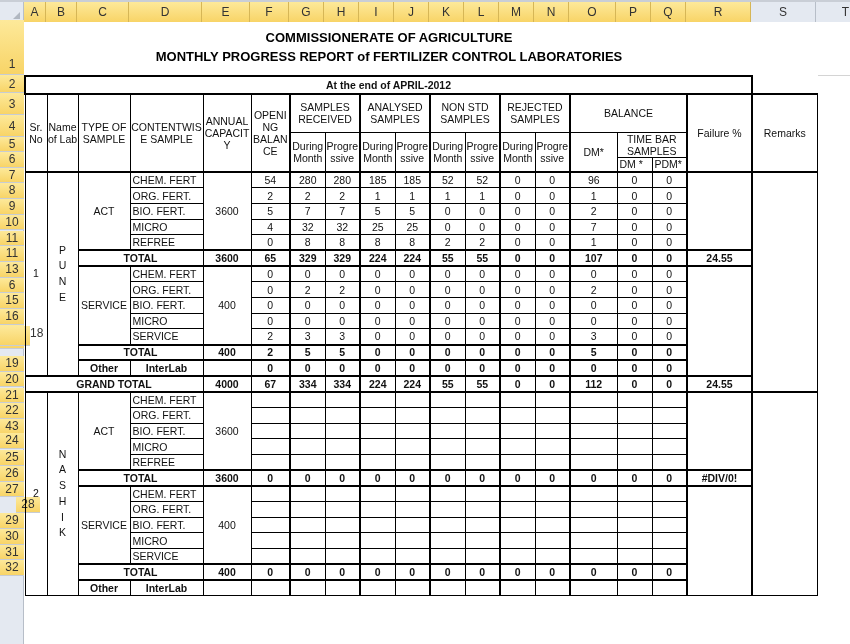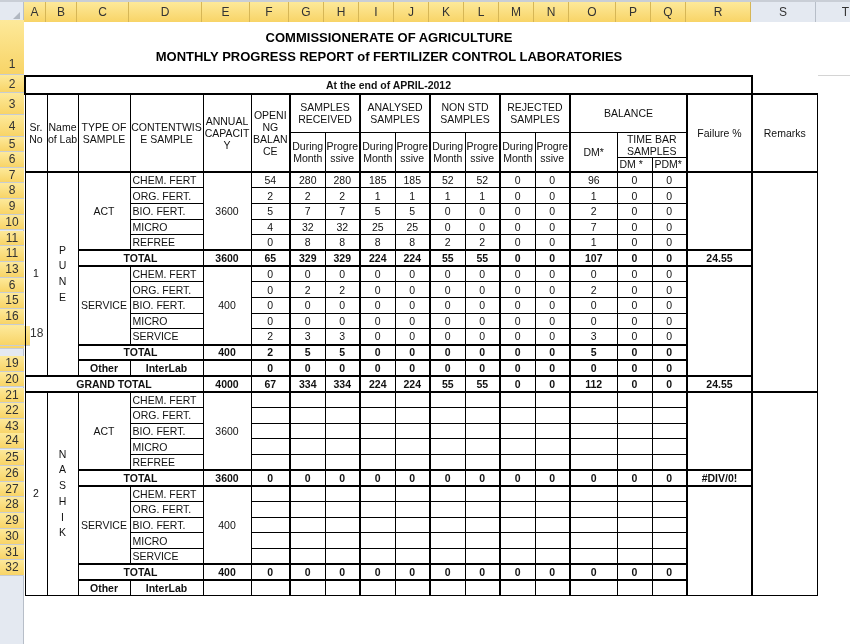--- a/index.html
+++ b/index.html
@@ -75,21 +75,21 @@
     <div class="rh sel" style="top: 306px; height: 20px; line-height: 15.7px; padding-left: 30px;">18</div>
     <div class="rh sel" style="top: 336.1px; height: 15.7px; line-height: 15.7px;">19</div>
     <div class="rh sel" style="top: 351.8px; height: 15.7px; line-height: 15.7px;">20</div>
     <div class="rh sel" style="top: 367.5px; height: 15.7px; line-height: 15.7px;">21</div>
     <div class="rh sel" style="top: 383.2px; height: 15.7px; line-height: 15.7px;">22</div>
     <div class="rh sel" style="top: 398.9px; height: 15.7px; line-height: 15.7px;">43</div>
     <div class="rh sel" style="top: 413px; height: 15.7px; line-height: 15.7px;">24</div>
     <div class="rh sel" style="top: 430.3px; height: 15.7px; line-height: 15.7px;">25</div>
     <div class="rh sel" style="top: 446px; height: 15.7px; line-height: 15.7px;">26</div>
     <div class="rh sel" style="top: 461.7px; height: 15.7px; line-height: 15.7px;">27</div>
-    <div class="rh sel" style="top: 477.4px; height: 15.7px; line-height: 15.7px;">28</div>
+    <div class="rh sel" style="top: 477.4px; height: 15.7px; line-height: 15.7px; margin-left: 16px;">28</div>
     <div class="rh sel" style="top: 493.1px; height: 15.7px; line-height: 15.7px;">29</div>
     <div class="rh sel" style="top: 508.8px; height: 16px; line-height: 15.7px;">30</div>
     <div class="rh sel" style="top: 524.5px; height: 15.7px; line-height: 15.7px;">31</div>
     <div class="rh sel" style="top: 540.2px; height: 15.7px; line-height: 15.7px;">32</div>
   </div>
 
 <div class="title1">COMMISSIONERATE OF AGRICULTURE</div>
 <div class="title2">MONTHLY PROGRESS REPORT of  FERTILIZER CONTROL LABORATORIES</div>
 
 <div class="gridline" style="left:818px;top:75px;width:32px;height:1px;"></div>

